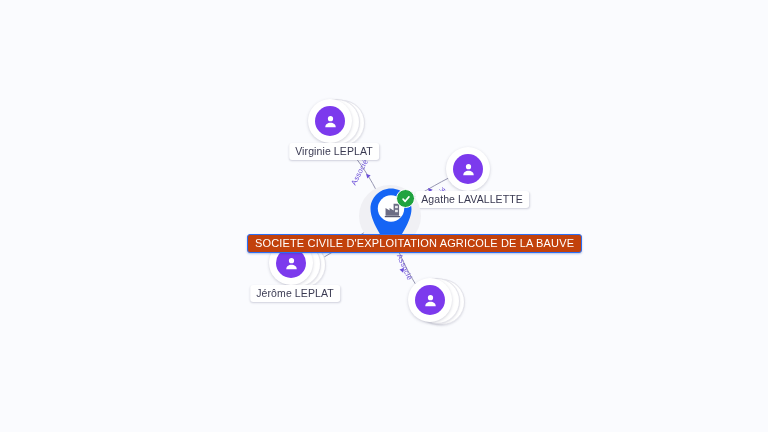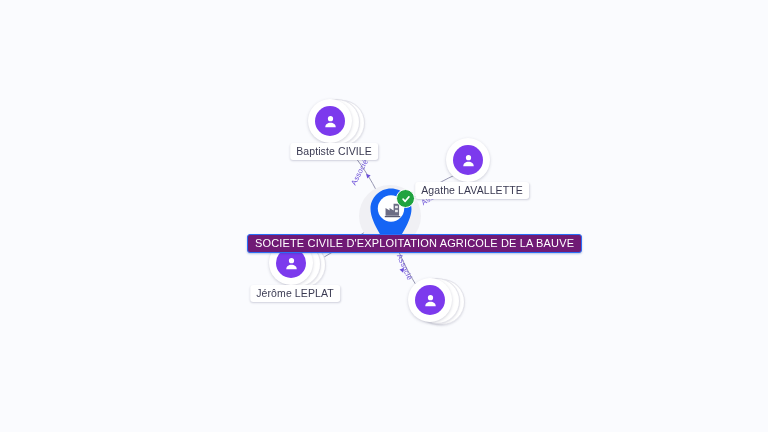--- a/index.html
+++ b/index.html
@@ -141,21 +141,21 @@
     background: #21a33f;
     border: 1.5px solid #ffffff;
     display: flex;
     align-items: center;
     justify-content: center;
   }
   .company-label {
     position: absolute;
     top: 234px;
     left: 247px;
-    background: #701a75;
+    background: #c2410c;
     color: #ffffff;
     border: 1px solid #2a6ff7;
     border-radius: 3px;
     padding: 2px 7px 3px 7px;
     font-size: 11px;
     letter-spacing: 0.15px;
     white-space: nowrap;
     box-shadow: 0 1px 2px rgba(20, 60, 160, 0.3);
   }
 </style>
@@ -188,24 +188,24 @@
   <div class="person-node" style="left:302px; top:93px;">
     <div class="stack s1"></div>
     <div class="stack s2"></div>
     <div class="disc"></div>
     <div class="avatar">
       <svg width="17" height="17" viewBox="0 0 24 24" fill="#ffffff">
         <circle cx="12" cy="8" r="3.7"></circle>
         <path d="M4.6 20c0-4.1 3.3-6.4 7.4-6.4s7.4 2.3 7.4 6.4z"></path>
       </svg>
     </div>
-    <div class="node-label">Baptiste CIVILE</div>
-  </div>
-
-  <div class="person-node" style="left:440px; top:132px;text-align:center;">
+    <div class="node-label">Virginie LEPLAT</div>
+  </div>
+
+  <div class="person-node" style="left:440px; top:141px;text-align:center;">
     <div class="disc"></div>
     <div class="avatar">
       <svg width="17" height="17" viewBox="0 0 24 24" fill="#ffffff">
         <circle cx="12" cy="8" r="3.7"></circle>
         <path d="M4.6 20c0-4.1 3.3-6.4 7.4-6.4s7.4 2.3 7.4 6.4z"></path>
       </svg>
     </div>
     <div class="node-label">Agathe LAVALLETTE</div>
   </div>
 

